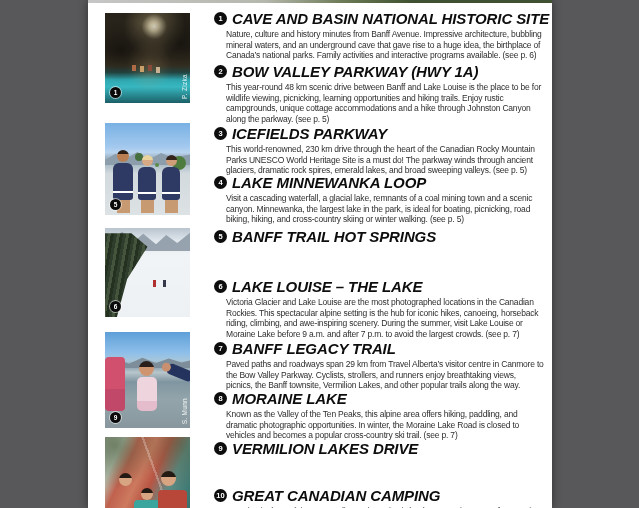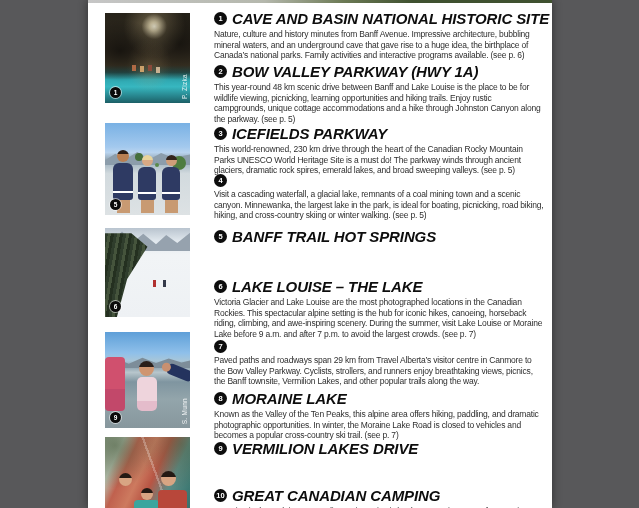--- a/index.html
+++ b/index.html
@@ -10,21 +10,21 @@
   .top-rule{position:absolute;top:0;left:0;right:0;height:3px;
     background:linear-gradient(90deg,#c6c6c6 0%,#b5b8ad 38%,#6c7a55 55%,#3f5130 70%,#3f5130 100%);}
 
   
   .item{position:absolute;left:126px;width:330px;}
   .item-head{display:flex;align-items:center;gap:5px;}
   .bullet{flex:0 0 auto;width:13px;height:13px;border-radius:50%;background:#0d0d0d;
     color:#fff;font-weight:bold;font-size:7.5px;line-height:13px;text-align:center;}
   .item h2{margin:0;font-size:15px;font-weight:bold;font-style:italic;
     color:#0d0d0d;letter-spacing:-.1px;white-space:nowrap;}
-  .item p{margin:2px 0 0 0;font-size:8.5px;line-height:10.6px;color:#2e2e2e;
+  .item p{margin:2px 0 0 12px;font-size:8.5px;line-height:10.6px;color:#2e2e2e;
     letter-spacing:-.2px;}
 
   
   .photo{position:absolute;left:17px;width:85px;overflow:hidden;background:#888;}
   .art{position:absolute;inset:0;}
   .badge{position:absolute;left:5px;bottom:5px;width:11px;height:11px;border-radius:50%;
     background:#0a0a0a;color:#fff;font-size:6.5px;font-weight:bold;line-height:11px;
     text-align:center;box-shadow:0 0 0 1px rgba(255,255,255,.55);z-index:5;}
   .badge:empty{display:none;}
   .credit{position:absolute;right:2px;bottom:4px;writing-mode:vertical-rl;
@@ -186,20 +186,21 @@
       <div class="item-head">
         <span class="bullet">3</span>
         <h2>ICEFIELDS PARKWAY</h2>
       </div>
       <p>This world-renowned, 230 km drive through the heart of the Canadian Rocky Mountain Parks UNESCO World Heritage Site is a must do! The parkway winds through ancient glaciers, dramatic rock spires, emerald lakes, and broad sweeping valleys. (see p. 5)</p>
     </section>
 
     <section class="item" style="top:174px">
       <div class="item-head">
         <span class="bullet">4</span>
+        <h2>LAKE MINNEWANKA LOOP</h2>
       </div>
       <p>Visit a cascading waterfall, a glacial lake, remnants of a coal mining town and a scenic canyon. Minnewanka, the largest lake in the park, is ideal for boating, picnicking, road biking, hiking, and cross-country skiing or winter walking. (see p. 5)</p>
     </section>
 
     <section class="item" style="top:228px">
       <div class="item-head">
         <span class="bullet">5</span>
         <h2>BANFF TRAIL HOT SPRINGS</h2>
       </div>
     </section>
@@ -208,20 +209,21 @@
       <div class="item-head">
         <span class="bullet">6</span>
         <h2>LAKE LOUISE – THE LAKE</h2>
       </div>
       <p>Victoria Glacier and Lake Louise are the most photographed locations in the Canadian Rockies. This spectacular alpine setting is the hub for iconic hikes, canoeing, horseback riding, climbing, and awe-inspiring scenery. During the summer, visit Lake Louise or Moraine Lake before 9 a.m. and after 7 p.m. to avoid the largest crowds. (see p. 7)</p>
     </section>
 
     <section class="item" style="top:340px">
       <div class="item-head">
         <span class="bullet">7</span>
+        <h2>BANFF LEGACY TRAIL</h2>
       </div>
       <p>Paved paths and roadways span 29 km from Travel Alberta’s visitor centre in Canmore to the Bow Valley Parkway. Cyclists, strollers, and runners enjoy breathtaking views, picnics, the Banff townsite, Vermilion Lakes, and other popular trails along the way.</p>
     </section>
 
     <section class="item" style="top:390px">
       <div class="item-head">
         <span class="bullet">8</span>
         <h2>MORAINE LAKE</h2>
       </div>
       <p>Known as the Valley of the Ten Peaks, this alpine area offers hiking, paddling, and dramatic photographic opportunities. In winter, the Moraine Lake Road is closed to vehicles and becomes a popular cross-country ski trail. (see p. 7)</p>

